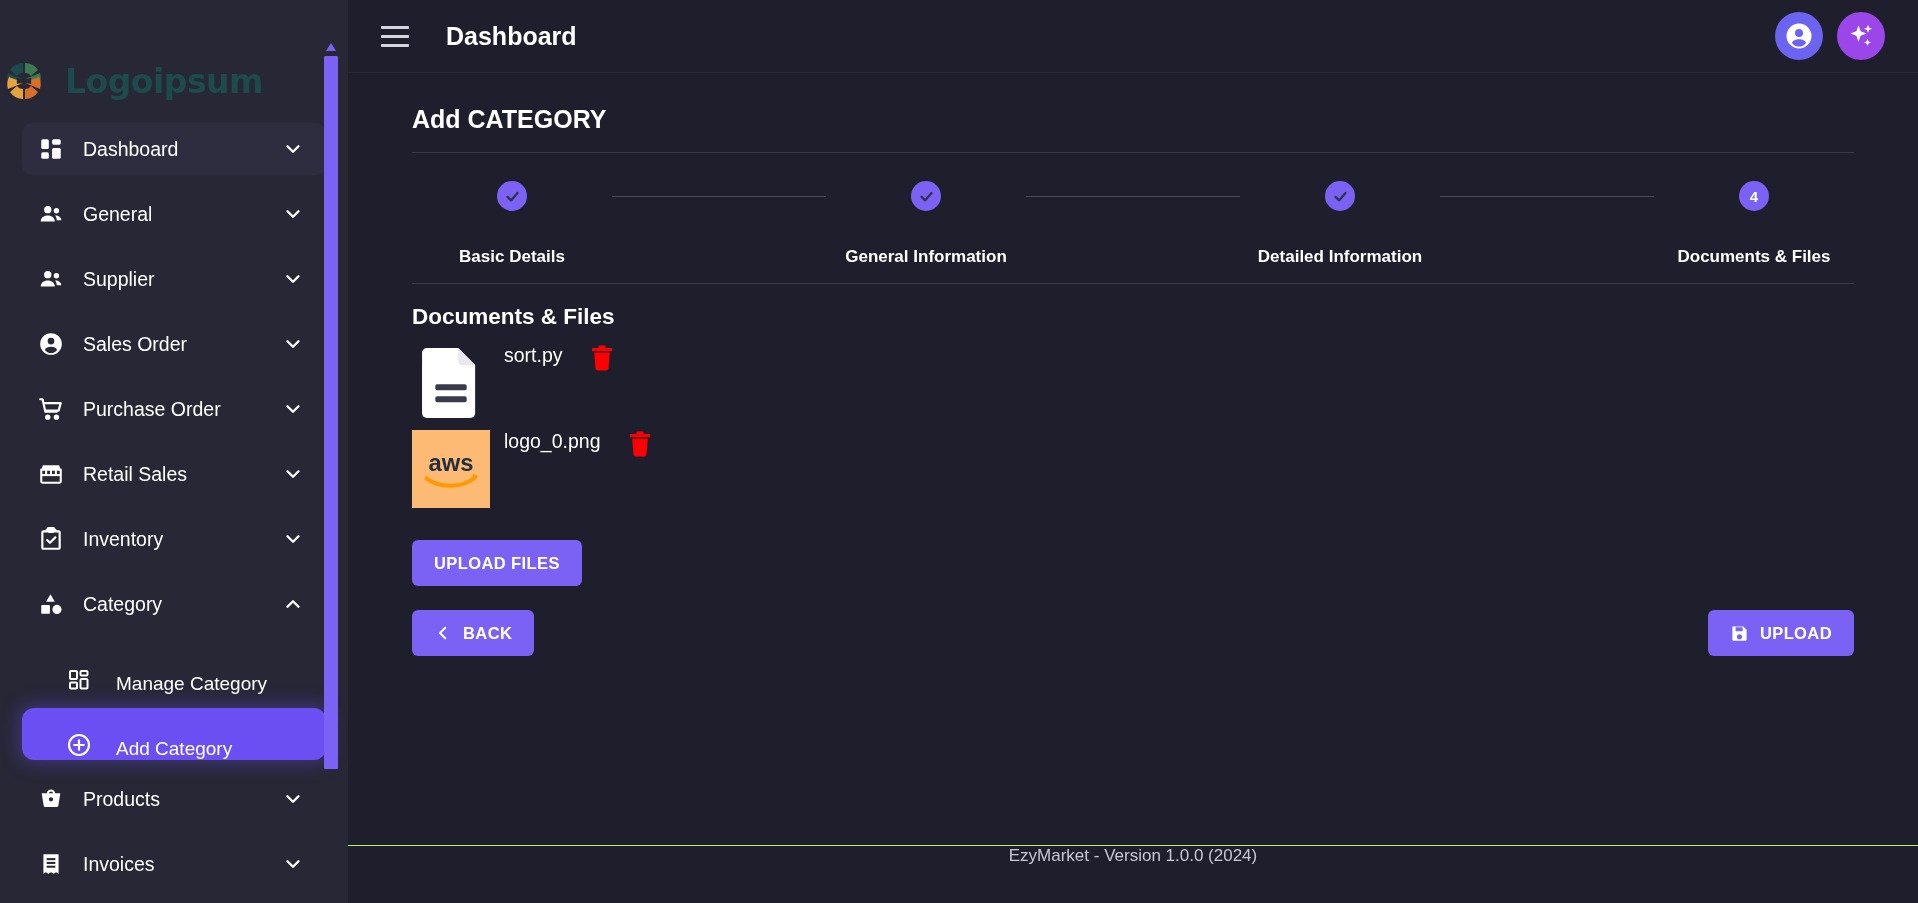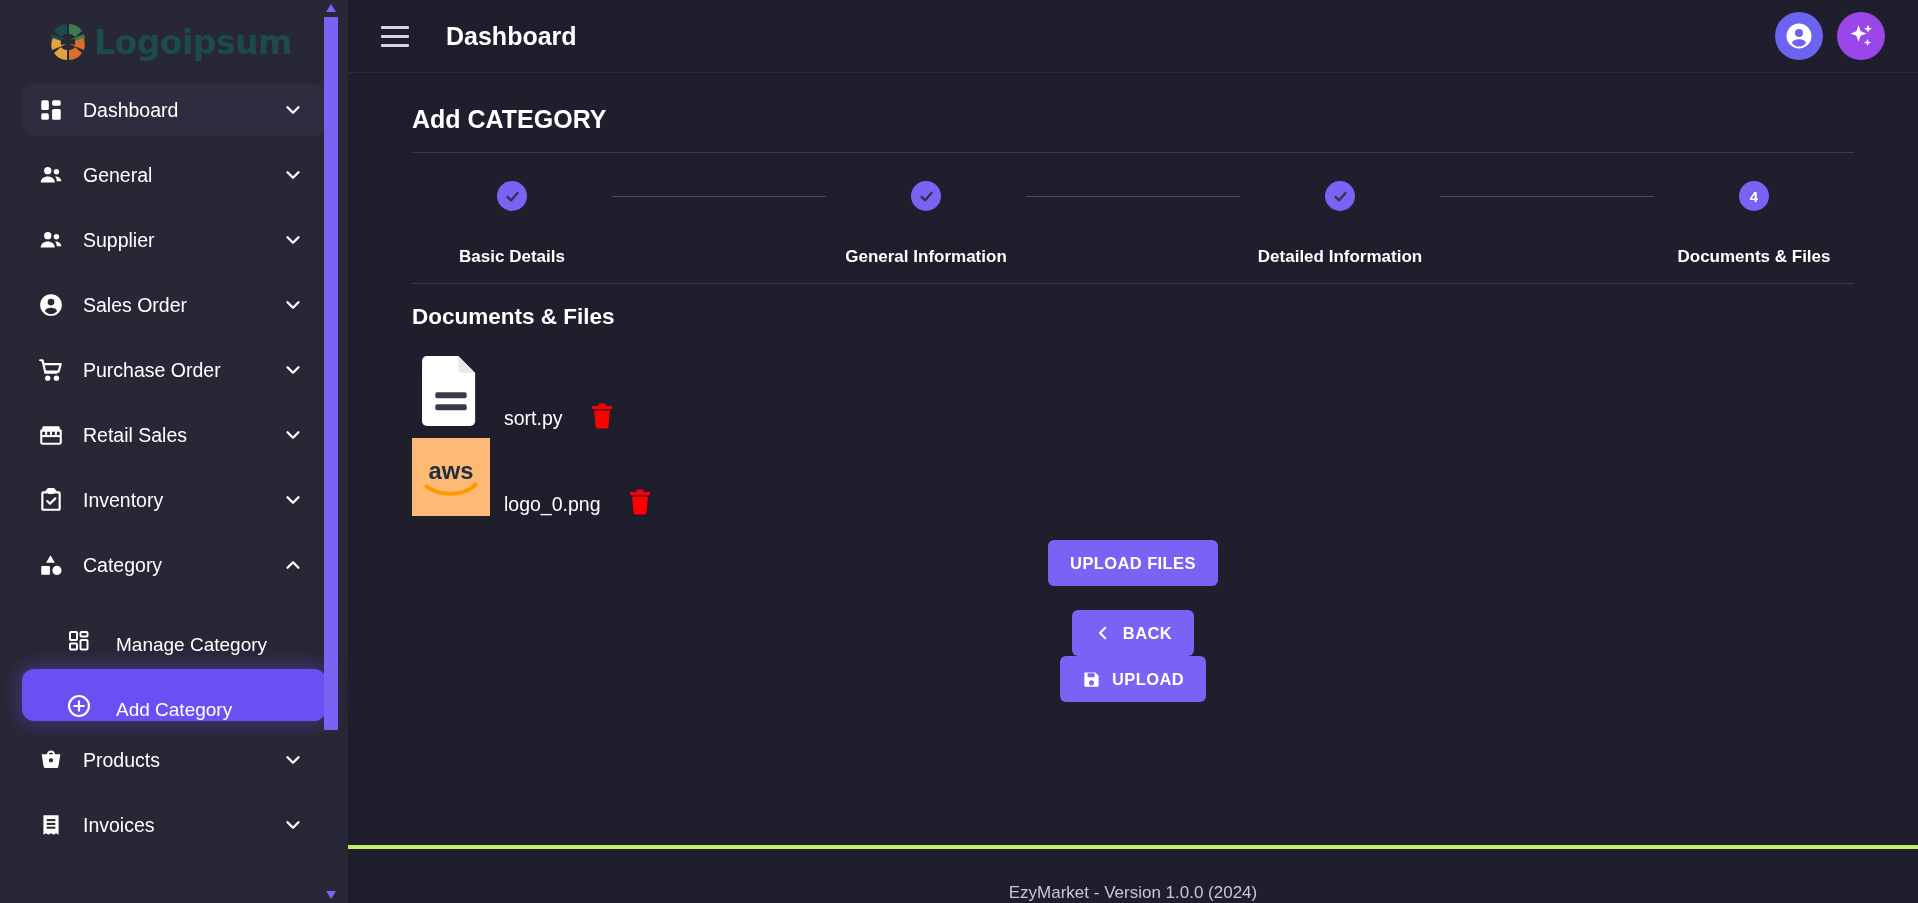--- a/index.html
+++ b/index.html
@@ -19,22 +19,22 @@
     flex: 0 0 348px;
     overflow: hidden;
   }
   .sidebar-inner {
     width: 348px; height: 903px;
     position: relative;
   }
   .logo-wrap {
     height: 84px;
     display: flex; align-items: center;
-    padding-left: 44px;
-    gap: 2px;
+    gap: 17px;
+    margin-top: 39px;
   }
   .logo-mark { width: 48px; height: 48px; position: relative; flex: 0 0 48px; }
   .logo-text {
     color: #1d4a4a;
     font-size: 33px;
     font-weight: 600;
     letter-spacing: -0.5px;
     font-family: "DejaVu Sans", sans-serif;
   }
 
@@ -181,21 +181,21 @@
 
   .section-title {
     color: #ffffff;
     font-size: 22.5px;
     font-weight: bold;
     margin: 20px 0 14px 0;
   }
 
   
   .file-row {
-    display: flex; align-items: flex-end;
+    display: flex; align-items: flex-start;
     height: 86px;
   }
   .file-thumb {
     width: 78px; height: 78px;
     display: flex; align-items: center; justify-content: center;
     flex: 0 0 78px;
   }
   .doc-icon { width: 58px; height: 70px; }
   .aws-thumb {
     width: 78px; height: 78px;
@@ -213,21 +213,20 @@
     cursor: pointer;
     width: 26px; height: 28px;
     display: flex; align-items: center; justify-content: center;
   }
   .trash-btn svg { display:block; }
 
   
   .btn-row {
     display: flex; align-items: center; justify-content: space-between;
     margin-top: 24px;
-    flex-direction: column;
   }
   .btn {
     background: #7b62f5;
     color: #ffffff;
     border: none;
     border-radius: 6px;
     font-size: 16.5px;
     font-weight: 600;
     letter-spacing: 0.4px;
     padding: 0 22px;
@@ -235,22 +234,22 @@
     display: inline-flex; align-items: center; justify-content: center;
     cursor: pointer;
     font-family: "Liberation Sans", sans-serif;
     gap: 11px;
   }
   .btn svg { display:block; }
 
   
   .footer {
     height: 58px;
-    border-top: 4px solid #bef264;
-    display: flex; align-items: flex-end; justify-content: center;
+    border-top: 1px solid #bef264;
+    display: flex; align-items: flex-start; justify-content: center;
     color: #c8c8d4;
     font-size: 17px;
     flex: 0 0 58px;
   }
 </style>
 </head>
 <body>
 
 <div id="app">
 

